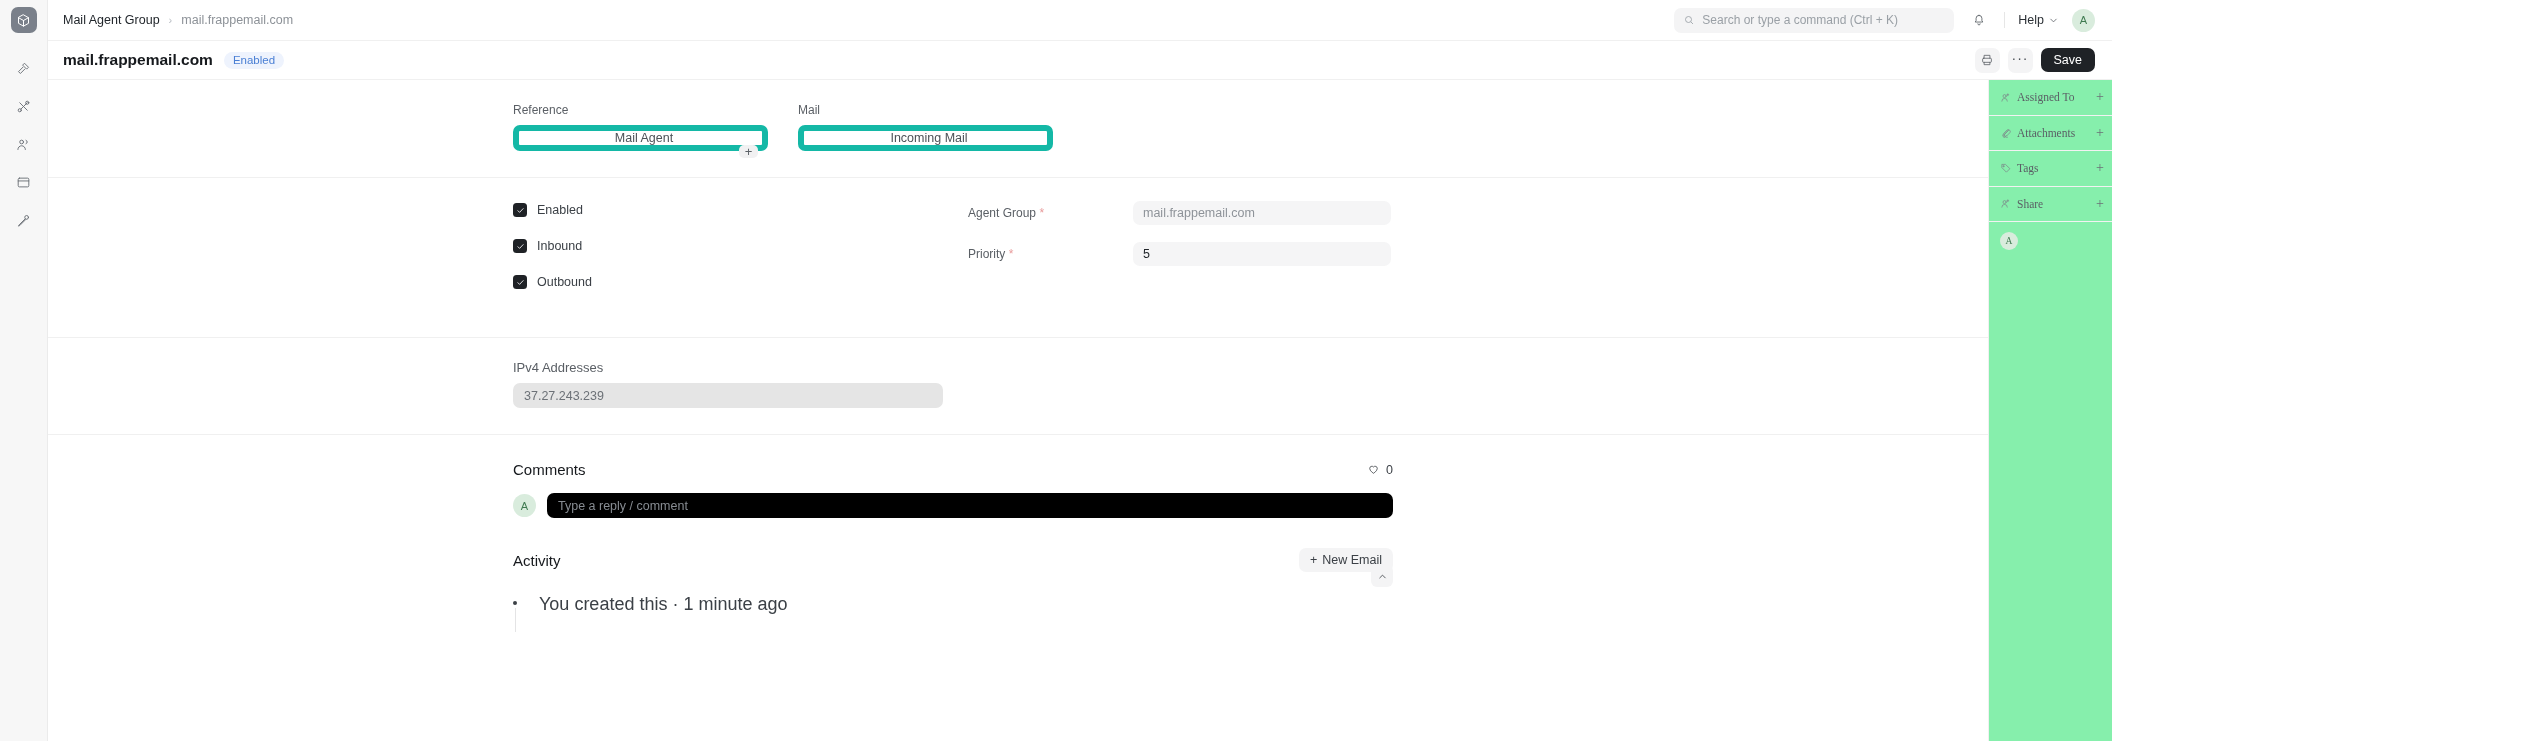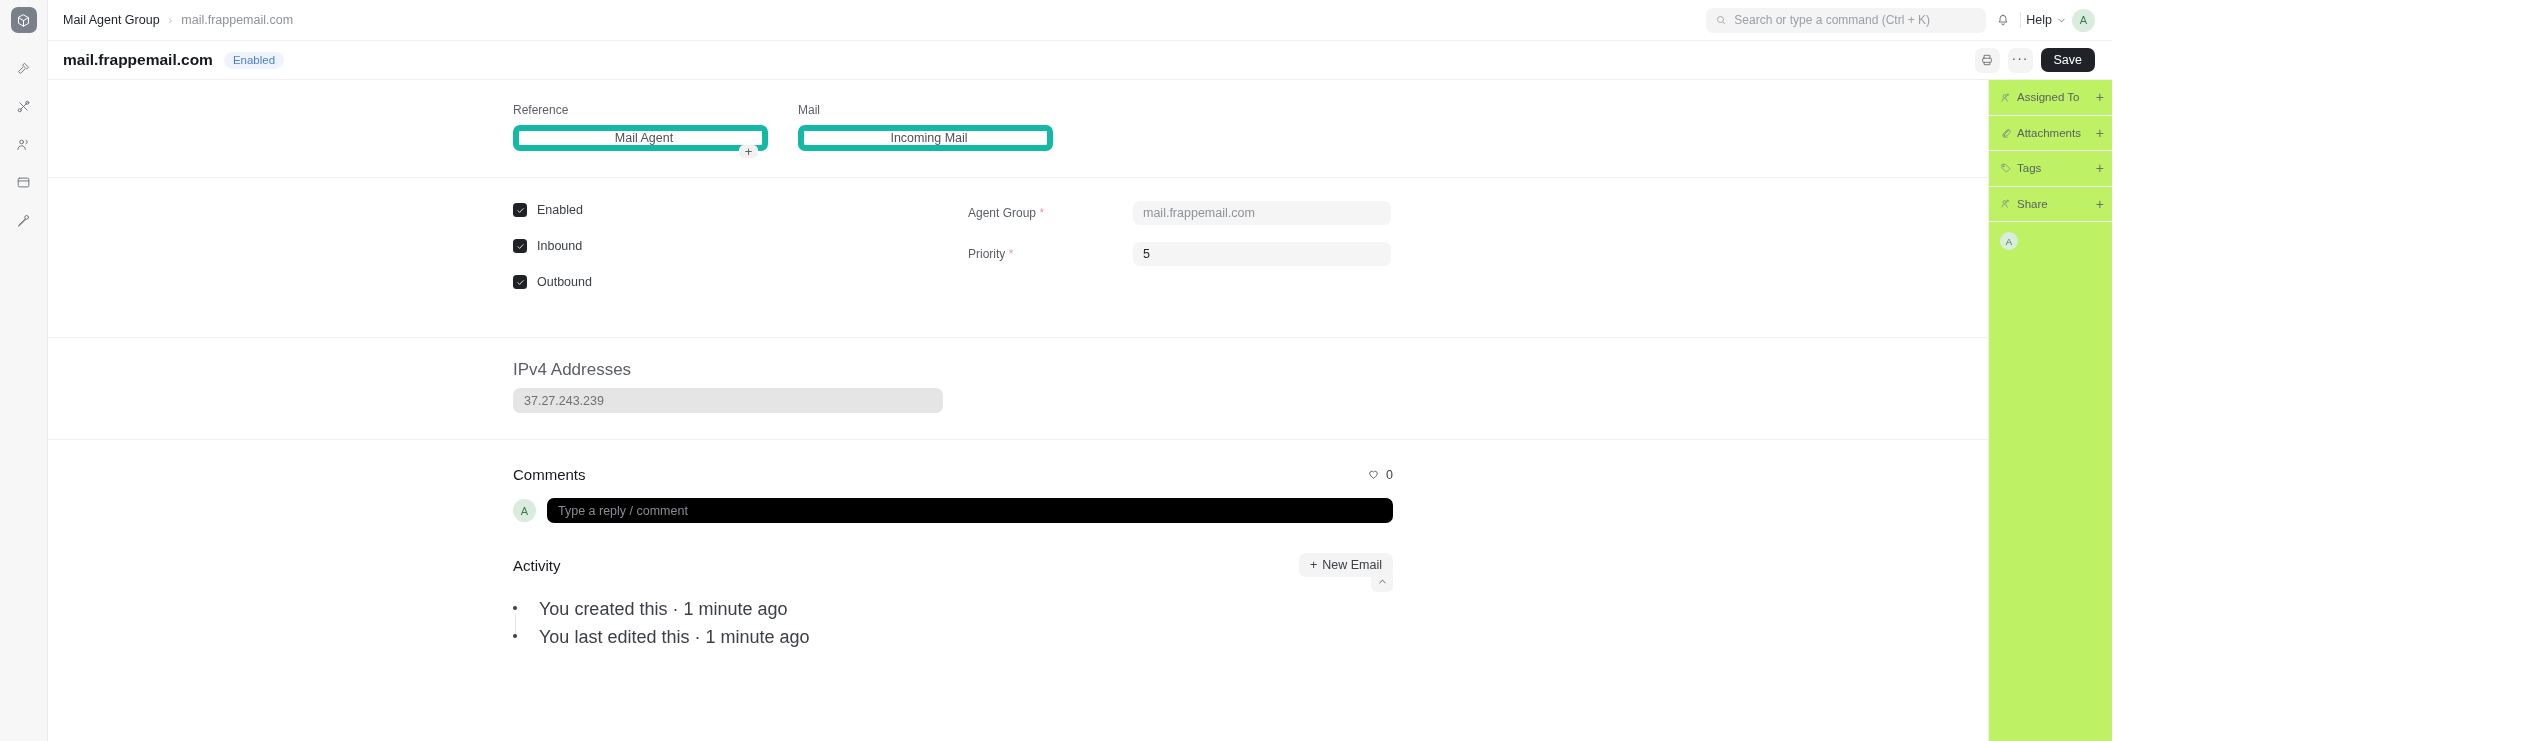--- a/index.html
+++ b/index.html
@@ -41,21 +41,21 @@
   .topbar {
     height: 41px; flex: 0 0 41px;
     border-bottom: 1px solid #f0f0f0;
     display: flex; align-items: center;
     padding: 0 17px 0 15px;
   }
   .crumbs { display: flex; align-items: center; gap: 9px; font-size: 12.5px; }
   .crumb-a { color: #22272c; }
   .crumb-sep { color: #b9bec4; font-size: 11px; }
   .crumb-b { color: #8d9298; }
-  .topbar-right { margin-left: auto; display: flex; align-items: center; gap: 5px; }
+  .topbar-right { margin-left: auto; display: flex; align-items: center; gap: 13px; }
   .search {
     width: 280px; height: 25px; border-radius: 7px; background: #f4f4f5;
     display: flex; align-items: center; gap: 7px; padding: 0 9px;
   }
   .search svg { width: 12px; height: 12px; stroke: #9aa0a6; fill: none; stroke-width: 1.7; }
   .search span { font-size: 12px; color: #9aa0a6; }
   .icon-btn { width: 24px; height: 24px; border-radius: 6px; display: flex;
     align-items: center; justify-content: center; }
   .icon-btn svg { width: 14px; height: 14px; stroke: #5d6268; fill: none;
     stroke-width: 1.5; stroke-linecap: round; stroke-linejoin: round; }
@@ -132,21 +132,21 @@
   .kv-label .req { color: #e89b9b; }
   .kv-val {
     width: 258px; height: 24px; background: #f5f5f6; border-radius: 7px;
     display: flex; align-items: center; padding: 0 10px;
     font-size: 12.5px;
   }
   .kv-val.muted { color: #8e9399; }
   .kv-val.dark { color: #22262b; }
 
   .ipsec { padding: 22px 0 26px 0; }
-  .ip-lbl { font-size: 17px; color: #5a5f65; margin-bottom: 8px; margin-left: 0; }
+  .ip-lbl { font-size: 13px; color: #5a5f65; margin-bottom: 8px; margin-left: 0; }
   .ip-box {
     width: 430px; height: 25px; background: #e5e5e5; border-radius: 7px;
     display: flex; align-items: center; padding: 0 11px;
     font-size: 12.5px; color: #6c7177;
   }
 
   
   .lower { padding-top: 26px; position: relative; }
   .h-row { display: flex; align-items: center; }
   .h2 { font-size: 15px; font-weight: normal; color: #16191d; }
@@ -174,21 +174,21 @@
   .tl-txt { font-size: 18px; color: #3b4046; }
   .collapse {
     position: absolute; right: 0; top: 130px;
     width: 22px; height: 22px; border-radius: 6px; background: #f4f4f5;
     display: flex; align-items: center; justify-content: center;
   }
   .collapse svg { width: 11px; height: 11px; stroke: #3b4046; fill: none; stroke-width: 1.8;
     stroke-linecap: round; stroke-linejoin: round; }
 
   
-  .rpanel { width: 123px; flex: 0 0 123px; background: #bef264; }
+  .rpanel { width: 123px; flex: 0 0 123px; background: #86efac; font-family: Liberation Serif, serif; }
   .rrow {
     height: 35.5px; border-bottom: 1px solid #f2f2f2;
     display: flex; align-items: center; padding: 0 8px 0 11px;
   }
   .rrow svg.lead { width: 11px; height: 11px; stroke: #7b8086; fill: none;
     stroke-width: 1.5; stroke-linecap: round; stroke-linejoin: round; flex: 0 0 11px; }
   .rrow .rlbl { font-size: 11.5px; color: #5a5f65; margin-left: 6px; }
   .rrow .rplus { margin-left: auto; font-size: 14px; color: #6b7076; line-height: 1; }
   .rmembers { padding: 10px 11px; }
   .rmembers .avatar { width: 18px; height: 18px; font-size: 9.5px; }
@@ -392,24 +392,20 @@
               <span>New Email</span>
             </div>
           </div>
 
           <div class="timeline">
             <div class="tl-item">
               <span class="tl-dot"></span>
               <span class="tl-line"></span>
               <span class="tl-txt">You created this · 1 minute ago</span>
             </div>
-            <div class="tl-item">
-              <span class="tl-dot"></span>
-              <span class="tl-txt">You last edited this · 1 minute ago</span>
-            </div>
           </div>
 
           <div class="collapse">
             <svg viewBox="0 0 24 24">
                 <path d="M6 15l6-6 6 6"></path>
               </svg>
           </div>
         </div>
 
       </div>

